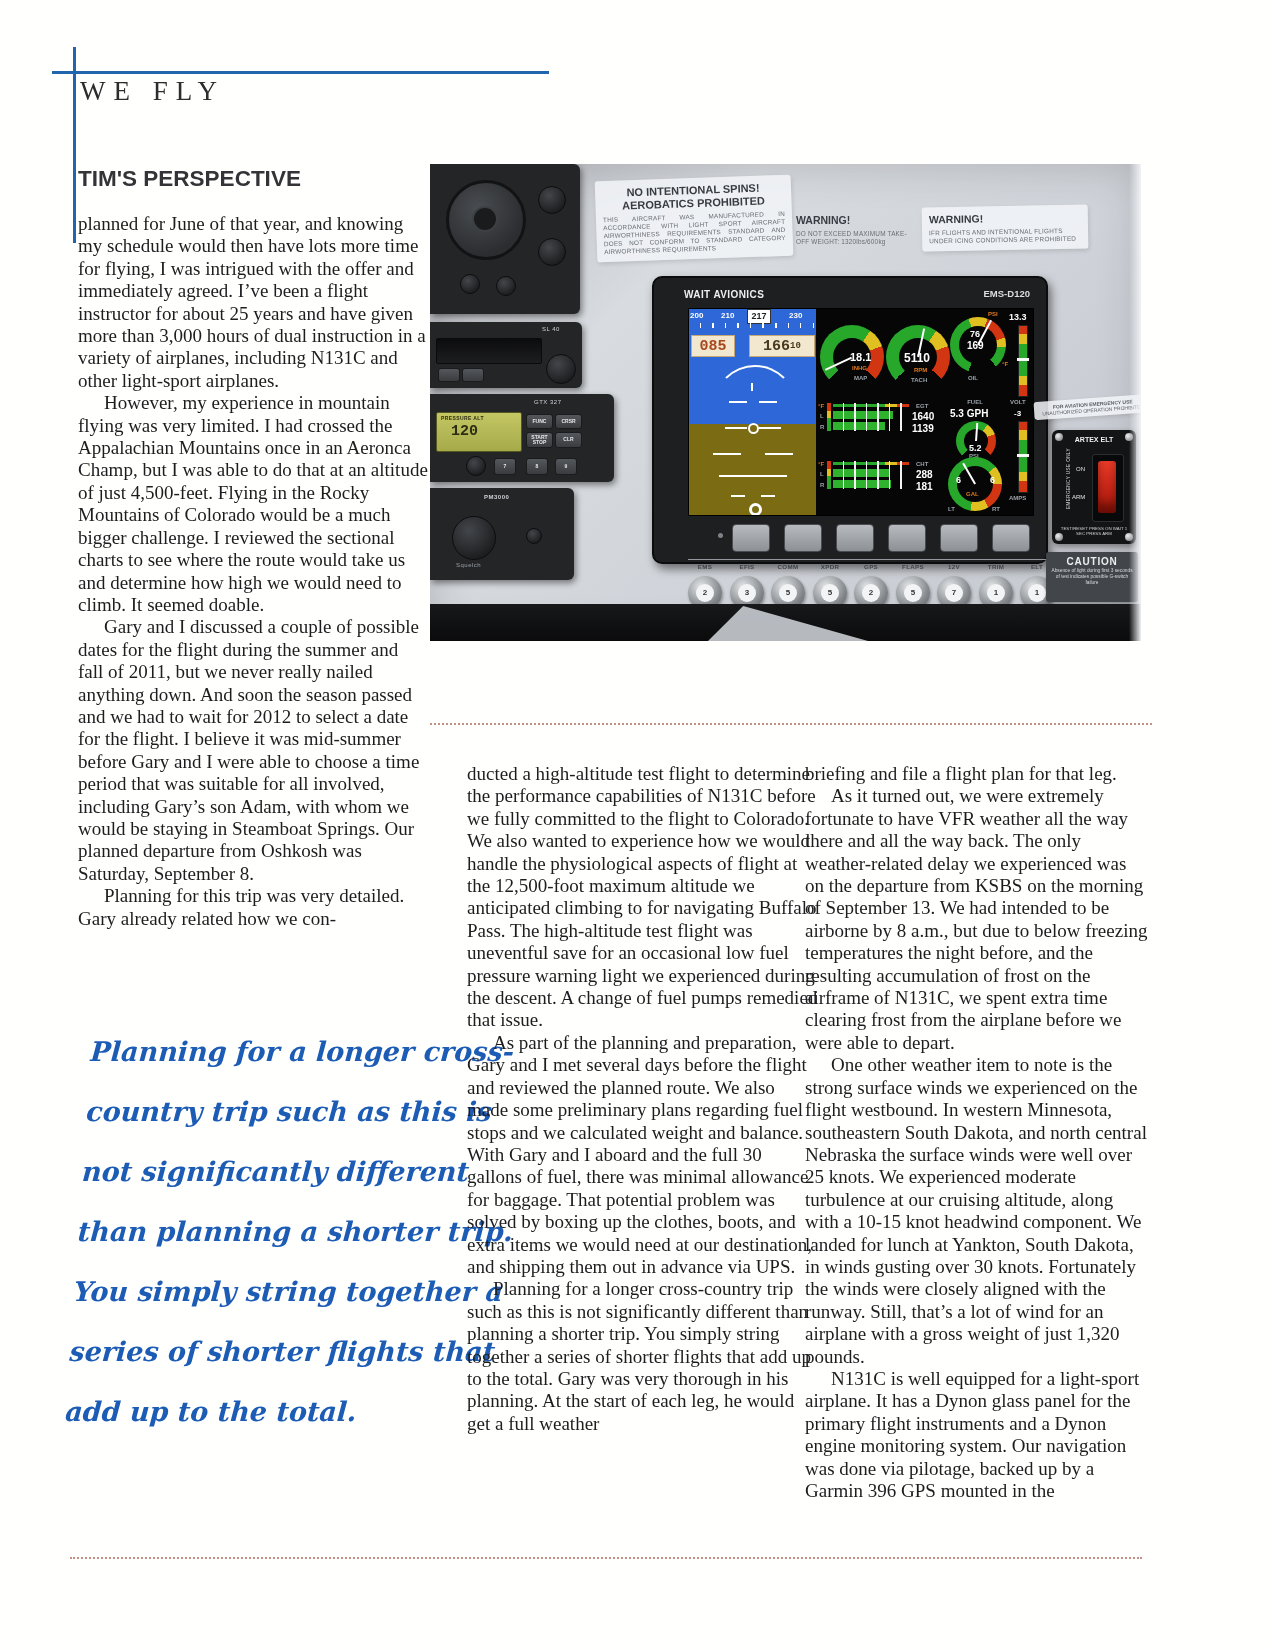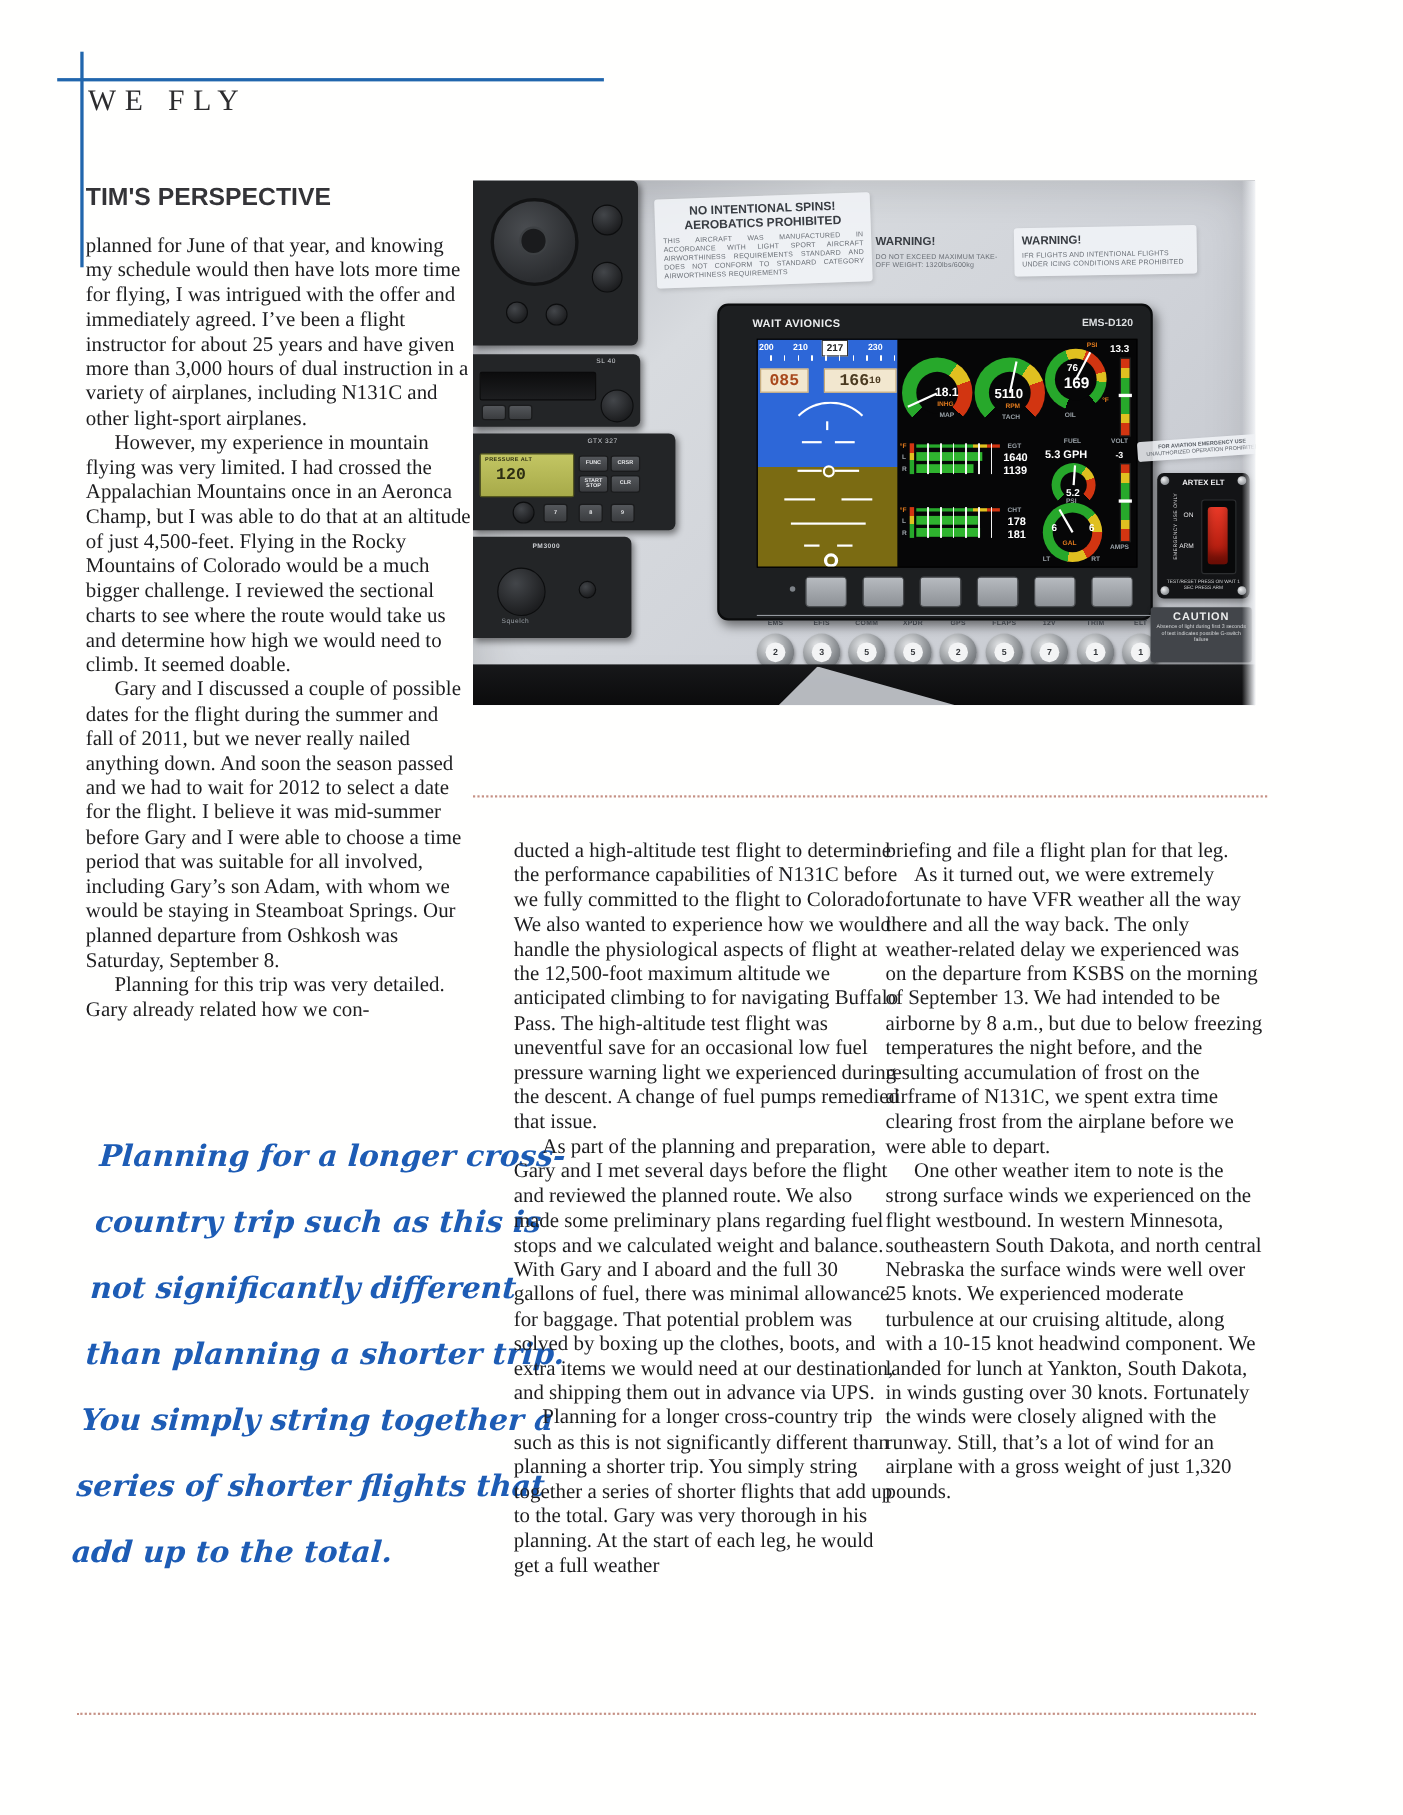--- a/index.html
+++ b/index.html
@@ -254,21 +254,21 @@
           <span class="big" style="left:88px;top:42px;font-size:12px;">5110</span>
           <span class="orange" style="left:98px;top:58px;">RPM</span>
           <span class="gray" style="left:95px;top:68px;">TACH</span>
 
           <span class="orange" style="left:172px;top:2px;">PSI</span>
           <div class="gauge g-oil" style="left:134px;top:8px;width:56px;height:56px;">
             <div class="hole" style="inset:16%;"></div>
             <div class="needle" style="transform:rotate(28deg);height:50%;"></div>
           </div>
           <span class="big" style="left:154px;top:20px;font-size:9px;">76</span>
-          <span class="big" style="left:151px;top:31px;font-size:14px;">169</span>
+          <span class="big" style="left:151px;top:31px;font-size:10px;">169</span>
           <span class="orange" style="left:186px;top:52px;">°F</span>
           <span class="gray" style="left:152px;top:66px;">OIL</span>
 
           <span class="big" style="left:193px;top:3px;font-size:9px;">13.3</span>
           <div class="vbar" style="left:202px;top:16px;height:70px;"></div>
           <span class="gray" style="left:194px;top:90px;">VOLT</span>
           <span class="big" style="left:198px;top:100px;font-size:8px;">-3</span>
           <div class="vbar" style="left:202px;top:112px;height:70px;"></div>
           <span class="gray" style="left:193px;top:186px;">AMPS</span>
 
@@ -295,21 +295,21 @@
 
           <span class="orange" style="left:2px;top:152px;">°F</span>
           <div class="legend" style="left:11px;top:152px;height:28px;"></div>
           <div class="hscale" style="left:17px;top:153px;width:76px;"></div>
           <span class="gray" style="left:4px;top:162px;">L</span>
           <div class="hbar" style="left:17px;top:160px;width:56px;"></div>
           <span class="gray" style="left:4px;top:173px;">R</span>
           <div class="hbar" style="left:17px;top:171px;width:58px;"></div>
           <div class="ticks" style="left:17px;top:152px;width:76px;height:28px;"></div>
           <span class="gray" style="left:100px;top:152px;">CHT</span>
-          <span class="big" style="left:100px;top:160px;font-size:10px;">178</span>
+          <span class="big" style="left:100px;top:160px;font-size:10px;">288</span>
           <span class="big" style="left:100px;top:172px;font-size:10px;">181</span>
 
           <div class="gauge g-qty" style="left:132px;top:148px;width:54px;height:54px;">
             <div class="hole" style="inset:16%;"></div>
             <div class="needle" style="transform:rotate(-30deg);height:44%;"></div>
           </div>
           <span class="big" style="left:140px;top:166px;font-size:9px;">6</span>
           <span class="big" style="left:174px;top:166px;font-size:9px;">6</span>
           <span class="orange" style="left:150px;top:182px;">GAL</span>
           <span class="gray" style="left:132px;top:197px;">LT</span>
@@ -396,17 +396,18 @@
 
   <div class="col" style="left:443px;top:763px;width:352px;margin-left:24px;">
     <p>ducted a high-altitude test flight to determine the performance capabilities of N131C before we fully committed to the flight to Colorado. We also wanted to experience how we would handle the physiological aspects of flight at the 12,500-foot maximum altitude we anticipated climbing to for navigating Buffalo Pass. The high-altitude test flight was uneventful save for an occasional low fuel pressure warning light we experienced during the descent. A change of fuel pumps remedied that issue.</p>
     <p class="ind">As part of the planning and preparation, Gary and I met several days before the flight and reviewed the planned route. We also made some preliminary plans regarding fuel stops and we calculated weight and balance. With Gary and I aboard and the full 30 gallons of fuel, there was minimal allowance for baggage. That potential problem was solved by boxing up the clothes, boots, and extra items we would need at our destination, and shipping them out in advance via UPS.</p>
     <p class="ind">Planning for a longer cross-country trip such as this is not significantly different than planning a shorter trip. You simply string together a series of shorter flights that add up to the total. Gary was very thorough in his planning. At the start of each leg, he would get a full weather</p>
   </div>
   <div class="col" style="left:805px;top:763px;width:344px;">
     <p>briefing and file a flight plan for that leg.</p>
     <p class="ind">As it turned out, we were extremely fortunate to have VFR weather all the way there and all the way back. The only weather-related delay we experienced was on the departure from KSBS on the morning of September 13. We had intended to be airborne by 8 a.m., but due to below freezing temperatures the night before, and the resulting accumulation of frost on the airframe of N131C, we spent extra time clearing frost from the airplane before we were able to depart.</p>
     <p class="ind">One other weather item to note is the strong surface winds we experienced on the flight westbound. In western Minnesota, southeastern South Dakota, and north central Nebraska the surface winds were well over 25 knots. We experienced moderate turbulence at our cruising altitude, along with a 10-15 knot headwind component. We landed for lunch at Yankton, South Dakota, in winds gusting over 30 knots. Fortunately the winds were closely aligned with the runway. Still, that’s a lot of wind for an airplane with a gross weight of just 1,320 pounds.</p>
+    <p class="ind">N131C is well equipped for a light-sport airplane. It has a Dynon glass panel for the primary flight instruments and a Dynon engine monitoring system. Our navigation was done via pilotage, backed up by a Garmin 396 GPS mounted in the</p>
   </div>
 
   <div class="dotted" style="left:70px;top:1557px;width:1072px;"></div>
 
 </div>
 
 </body></html>

